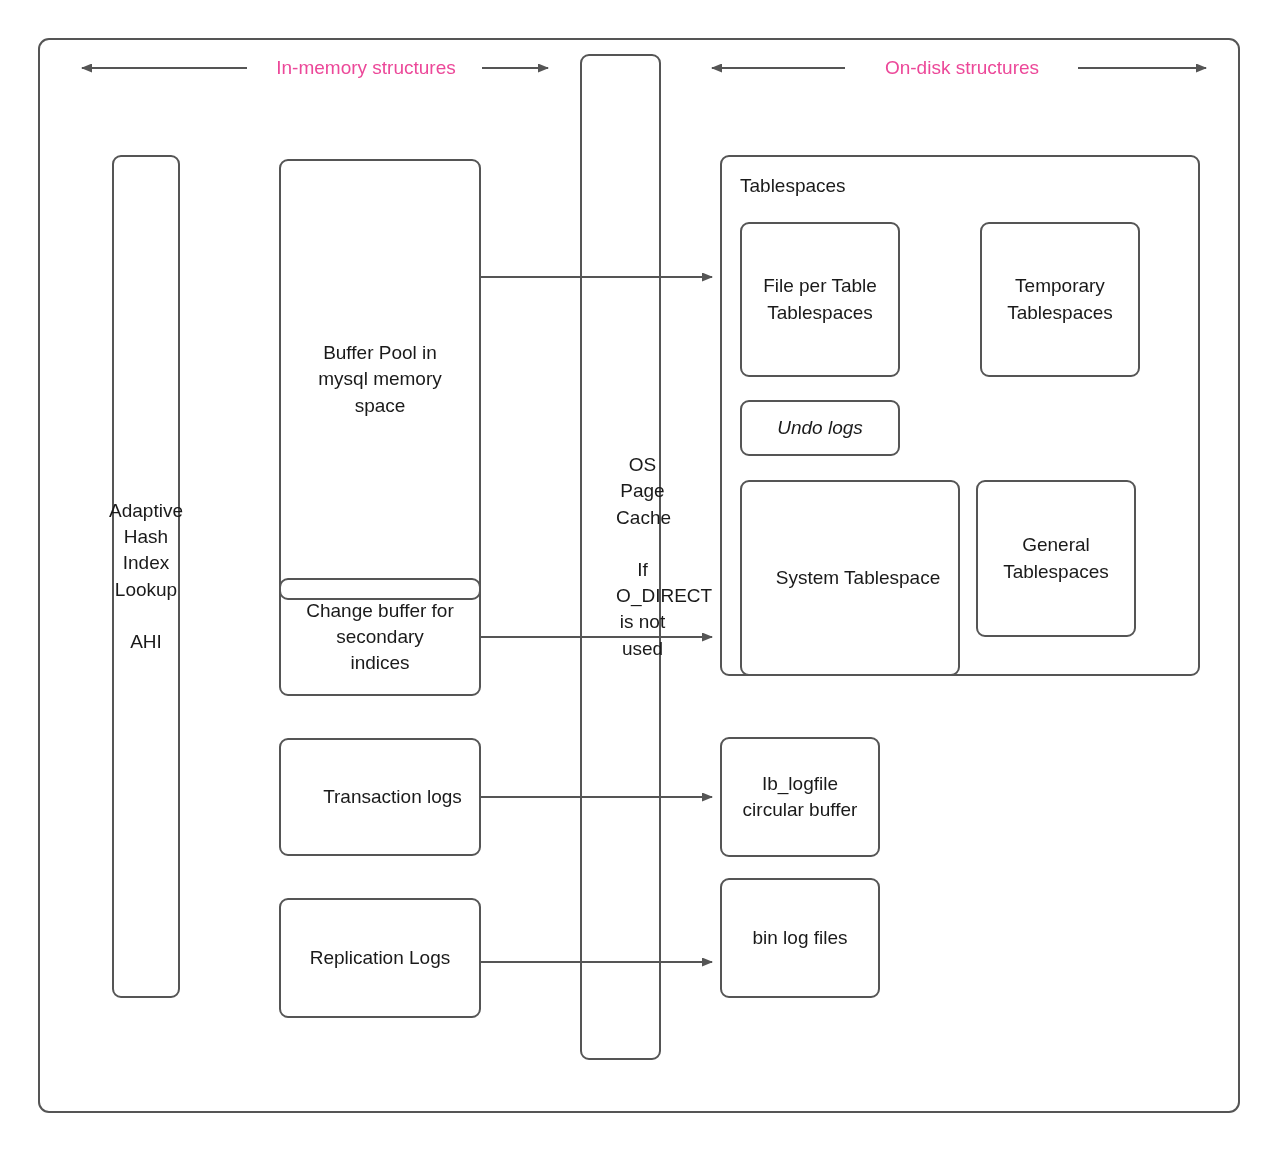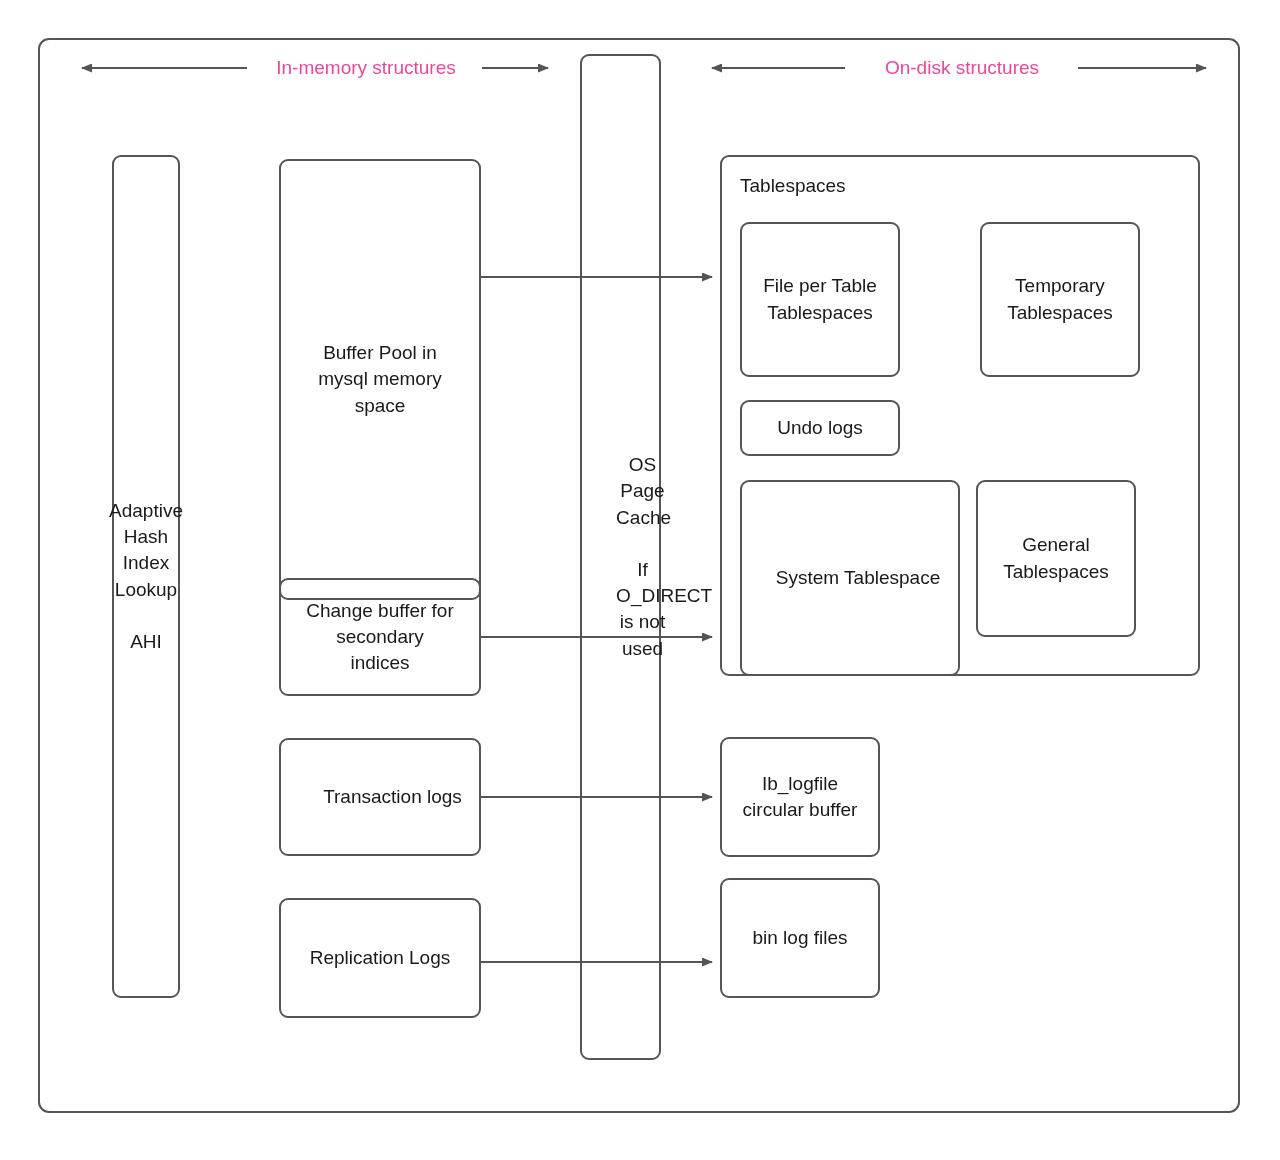--- a/index.html
+++ b/index.html
@@ -147,21 +147,21 @@
   <div class="box" style="left:740px; top:222px; width:160px; height:155px;">
     <span class="box-label fit">File per Table
 Tablespaces</span>
   </div>
 
   <div class="box" style="left:980px; top:222px; width:160px; height:155px;">
     <span class="box-label fit">Temporary
 Tablespaces</span>
   </div>
 
-  <div class="box" style="left:740px; top:400px; width:160px; height:56px;">
+  <div class="box" style="left:740px; top:400px; width:160px; height:56px;font-style:italic;">
     <span class="box-label fit">Undo logs</span>
   </div>
 
   <div class="box" style="left:740px; top:480px; width:220px; height:196px;padding-left:16px;">
     <span class="box-label fit">System Tablespace</span>
   </div>
 
   <div class="box" style="left:976px; top:480px; width:160px; height:157px;">
     <span class="box-label fit">General
 Tablespaces</span>

